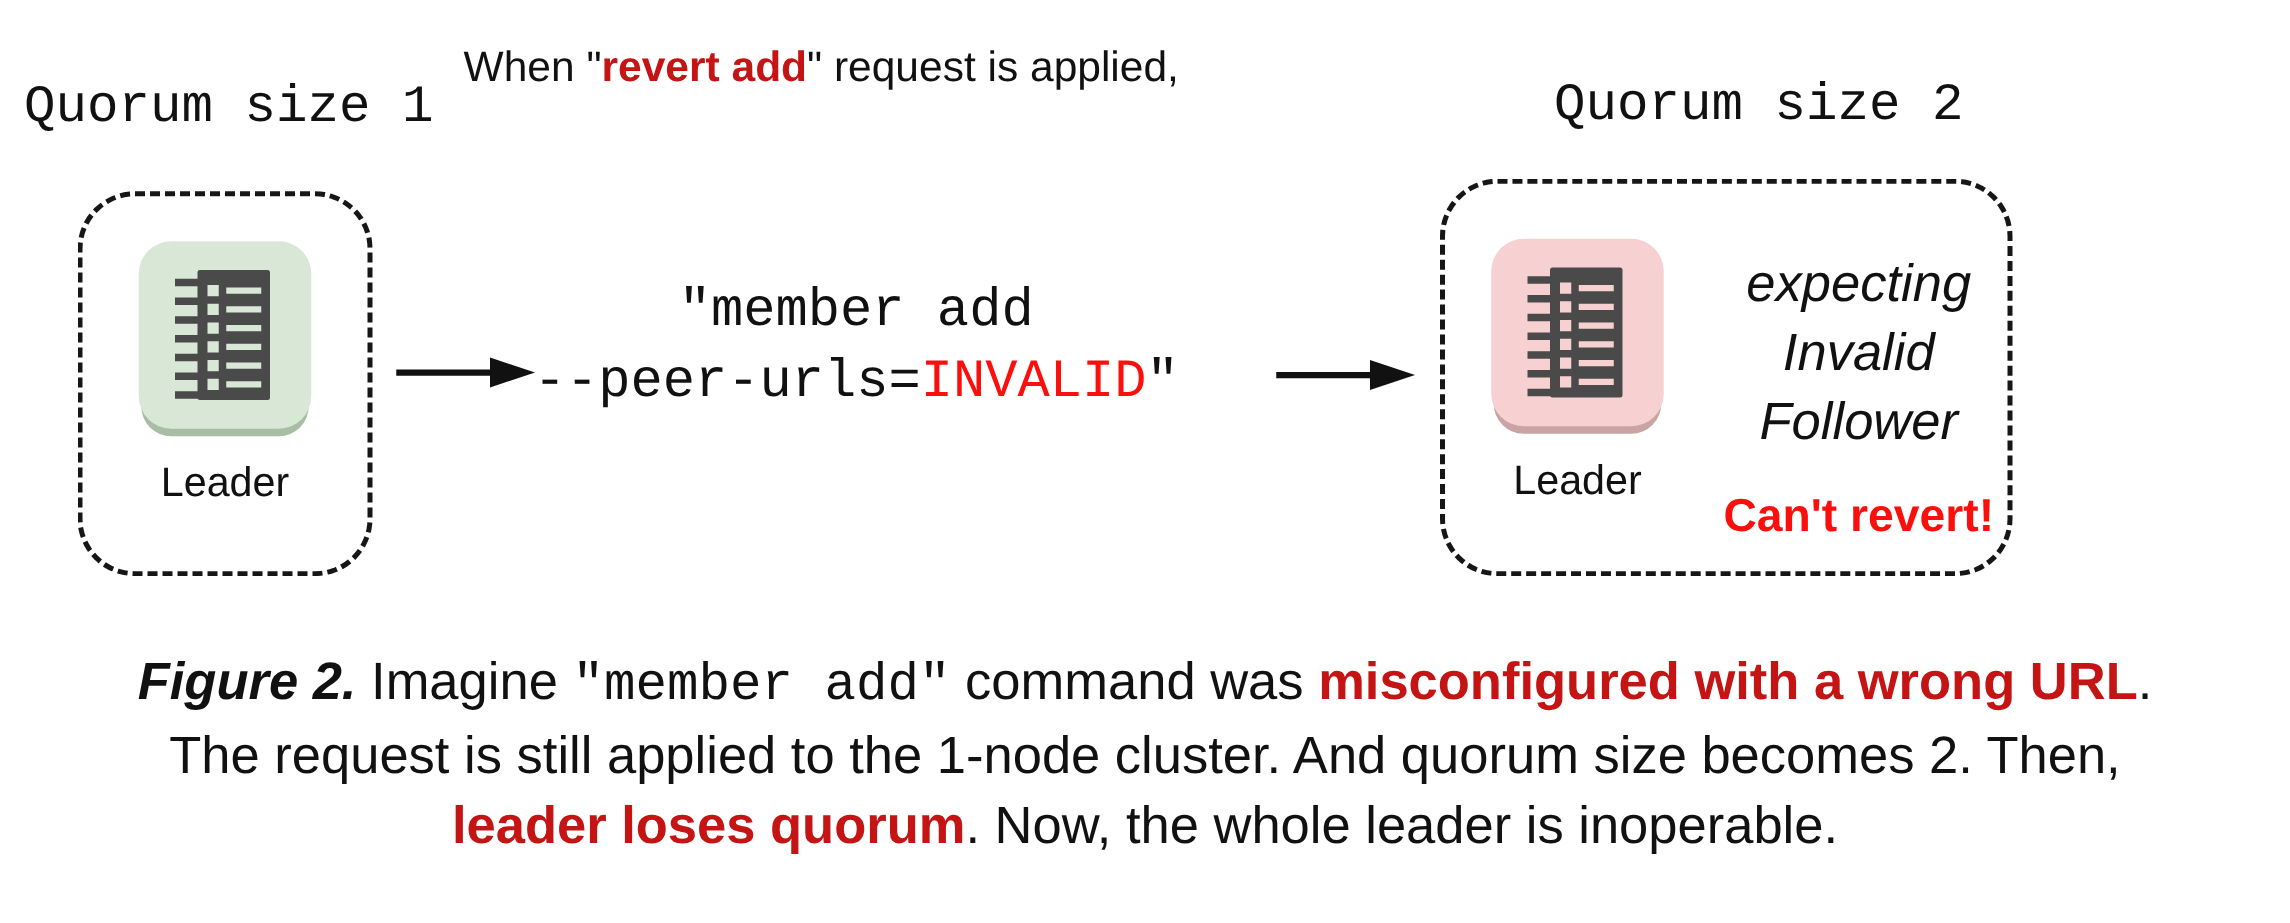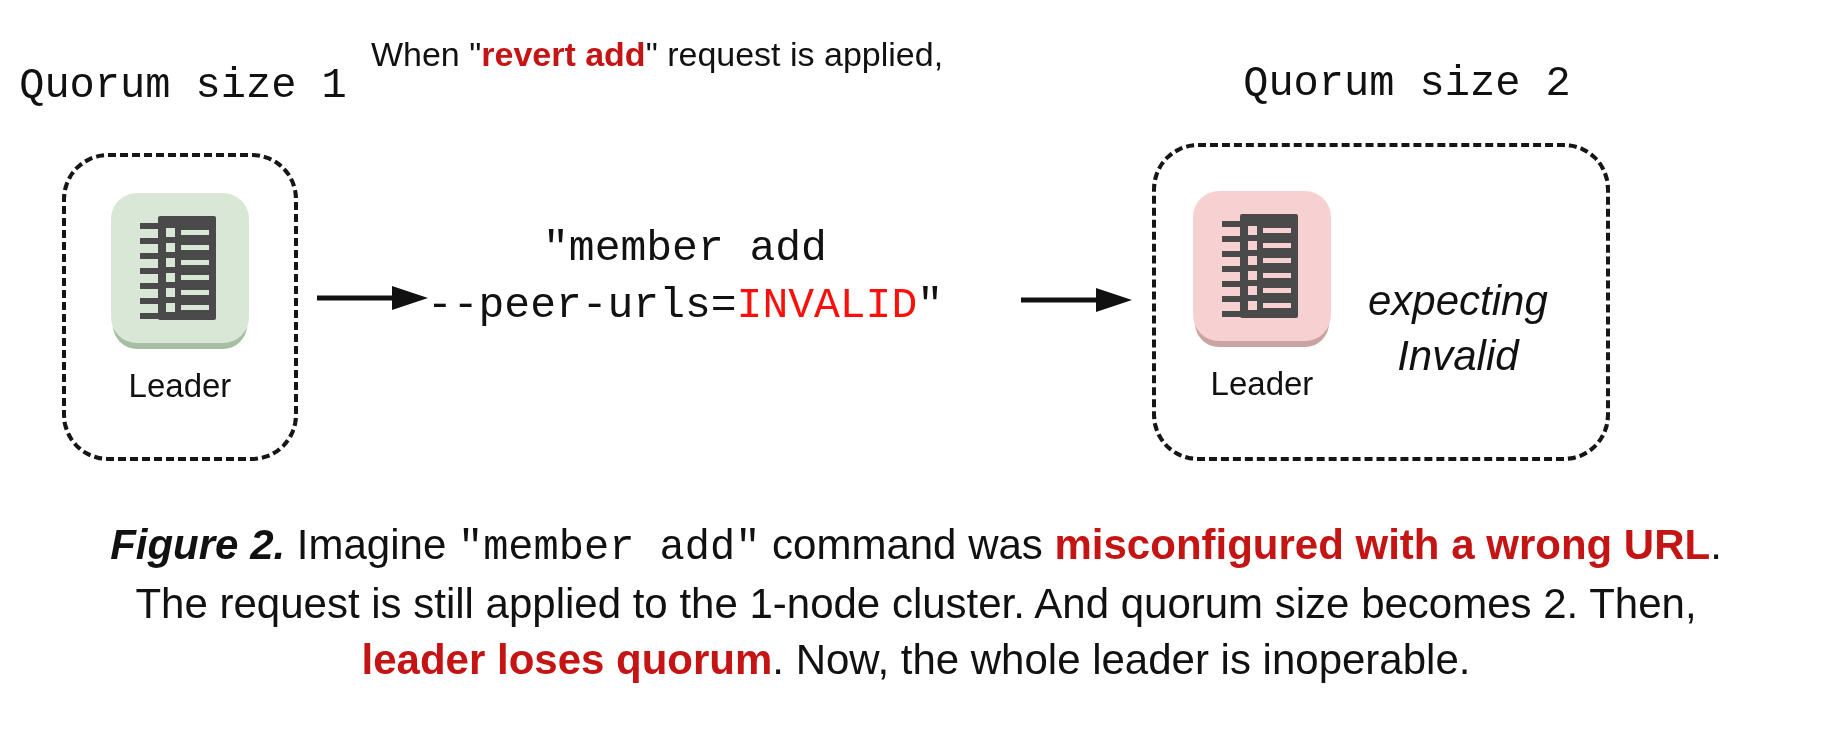--- a/index.html
+++ b/index.html
@@ -43,21 +43,21 @@
   .code { font-family: "Liberation Mono", "DejaVu Sans Mono", monospace; }
 
   #annotation { left: 352px; top: 34px; width: 610px; font-size: 34px; line-height: 41px; }
   #command    { left: 398px; top: 220px; width: 574px; font-size: 43px; line-height: 57px; }
 
   #box1 { left: 62px;  top: 153px; width: 236px; height: 308px;
           display: flex; flex-direction: column; align-items: center; padding-top: 36px; }
   #box2 { left: 1152px; top: 143px; width: 458px; height: 318px;
           display: flex; flex-direction: row; }
   #box2 .col-node { width: 212px; display: flex; flex-direction: column; align-items: center; padding-top: 44px; }
-  #box2 .col-text { flex: 1; display: flex; flex-direction: row; align-items: center; padding-top: 52px; }
+  #box2 .col-text { flex: 1; display: flex; flex-direction: column; align-items: center; padding-top: 52px; }
 
   #q1-title { left: 18px;   top: 62px; width: 330px; }
   #q2-title { left: 1242px; top: 60px; width: 330px; }
 
   #expecting { font-size: 42px; line-height: 55px; font-style: italic; }
   #cant-revert { margin-top: 28px; font-size: 37px; font-weight: bold; }
 
   #arrow1 { left: 314px;  top: 281px; }
   #arrow2 { left: 1018px; top: 283px; }
 
@@ -142,21 +142,23 @@
         <rect class="lite" x="38" y="93" width="9" height="9"></rect>
           <rect class="lite" x="53" y="95" width="28" height="5"></rect>
       </svg>
     </div>
     <div class="node-label">Leader</div>
   </div>
   <div class="col-text">
     <div id="expecting" class="center">
       <div>expecting</div>
       <div>Invalid</div>
+      <div>Follower</div>
     </div>
+    <div id="cant-revert" class="bright">Can't revert!</div>
   </div>
 </div>
 
 <div class="abs center" id="caption">
   <div><span class="ital">Figure 2.</span><span> Imagine </span><span class="code">"member add"</span><span> command was </span><span class="em">misconfigured with a wrong URL</span><span>.</span></div>
   <div>The request is still applied to the 1-node cluster. And quorum size becomes 2. Then,</div>
   <div><span class="em">leader loses quorum</span><span>. Now, the whole leader is inoperable.</span></div>
 </div>
 
 </body></html>

